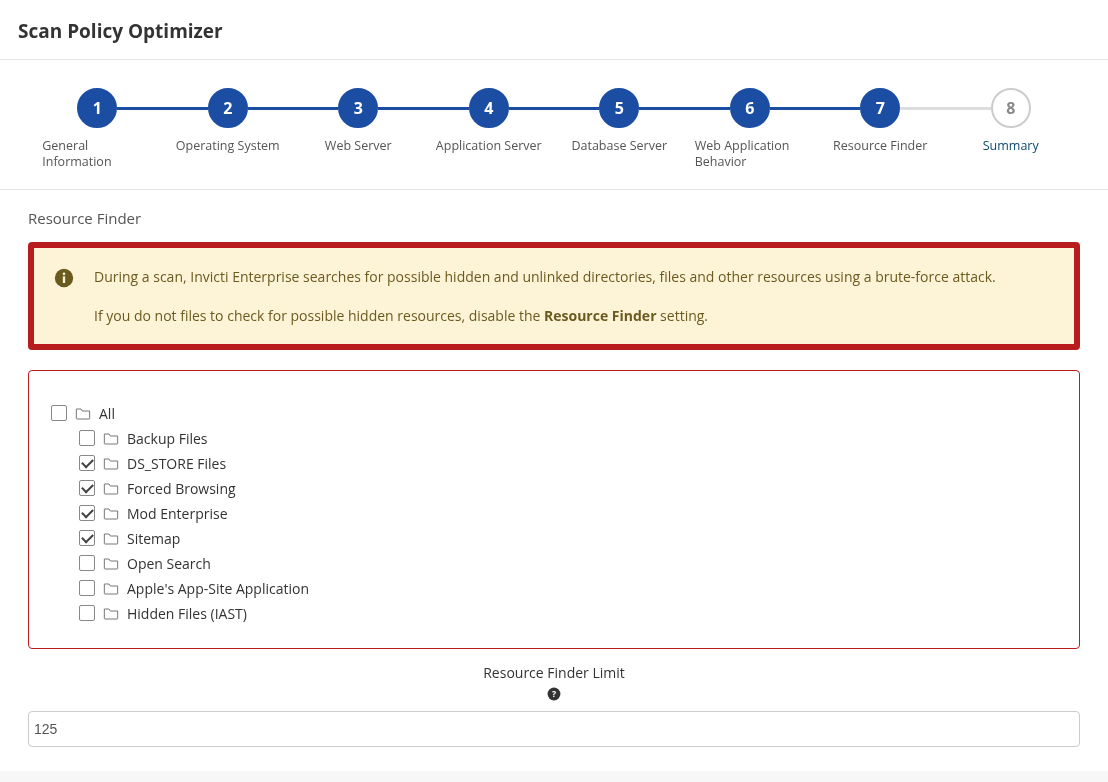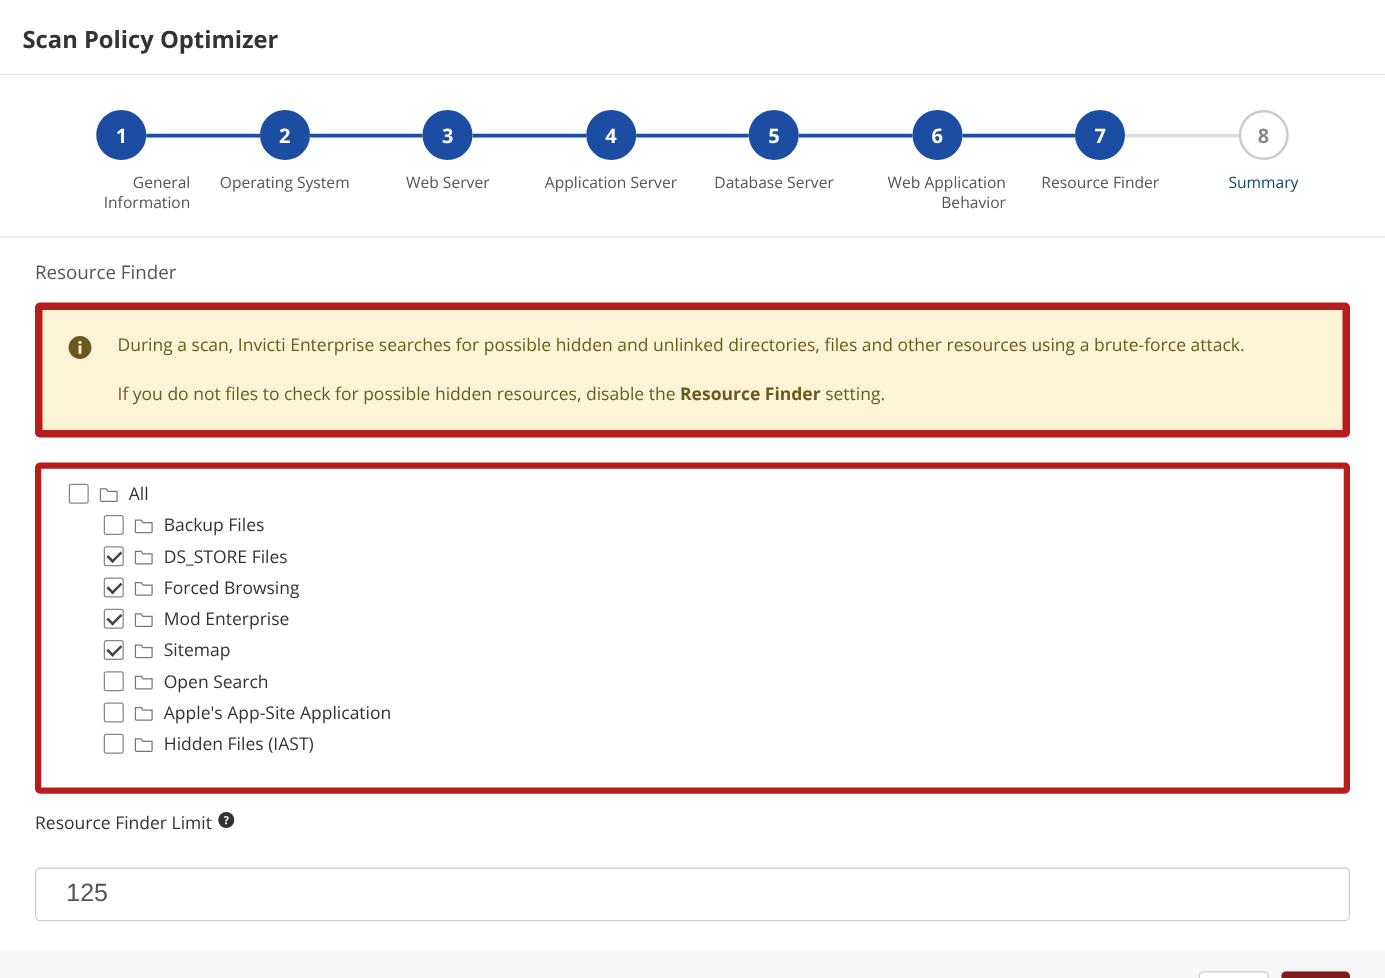--- a/index.html
+++ b/index.html
@@ -64,21 +64,21 @@
     right: calc(-50% + 20px);
     height: 3px;
     background: #1b4ea3;
     z-index: 1;
   }
   .step-line.pending {
     background: #ddd;
   }
   .step-label {
     margin-top: 10px;
-    text-align: right;
+    text-align: left;
     font-size: 12.5px;
     color: #555;
     line-height: 1.3;
     max-width: 110px;
   }
   .step-pending .step-label { color: #0c4a6e; }
 
   .content {
     padding: 18px 28px 24px 28px;
   }
@@ -107,23 +107,23 @@
   .info-icon svg { fill: #6b5a1f; }
   .info-text {
     color: #6b5a1f;
     font-size: 14px;
     line-height: 1.5;
   }
   .info-text p + p { margin-top: 18px; }
   .info-text b { font-weight: 700; }
 
   .tree-box {
-    border: 5px solid #b91c1c;
+    border: 1px solid #b91c1c;
     border-radius: 4px;
-    padding: 8px 22px 22px 22px;
+    padding: 30px 22px 22px 22px;
     margin-bottom: 14px;
     text-align: center;
   }
   .tree-root { }
   .tree-node {
     display: flex;
     align-items: center;
     gap: 8px;
     padding: 3px 0;
   }
@@ -155,32 +155,32 @@
     font-size: 14px;
   }
 
   .field-label {
     font-size: 14px;
     color: #333;
     display: flex;
     align-items: center;
     gap: 4px;
     margin-bottom: 6px;
+    flex-direction: column;
   }
   .help-icon svg { fill: #333; }
 
   .text-input {
     width: 100%;
     border: 1px solid #ccc;
     border-radius: 4px;
-    padding: 9px 24px;
-    font-size: 20px;
+    padding: 9px 5px;
+    font-size: 14px;
     color: #555;
     outline: none;
-    margin-top: 20px;
   }
 
   .footer {
     background: #f7f7f7;
     padding: 16px 28px;
     display: flex;
     justify-content: flex-end;
     gap: 10px;
   }
   .btn {

